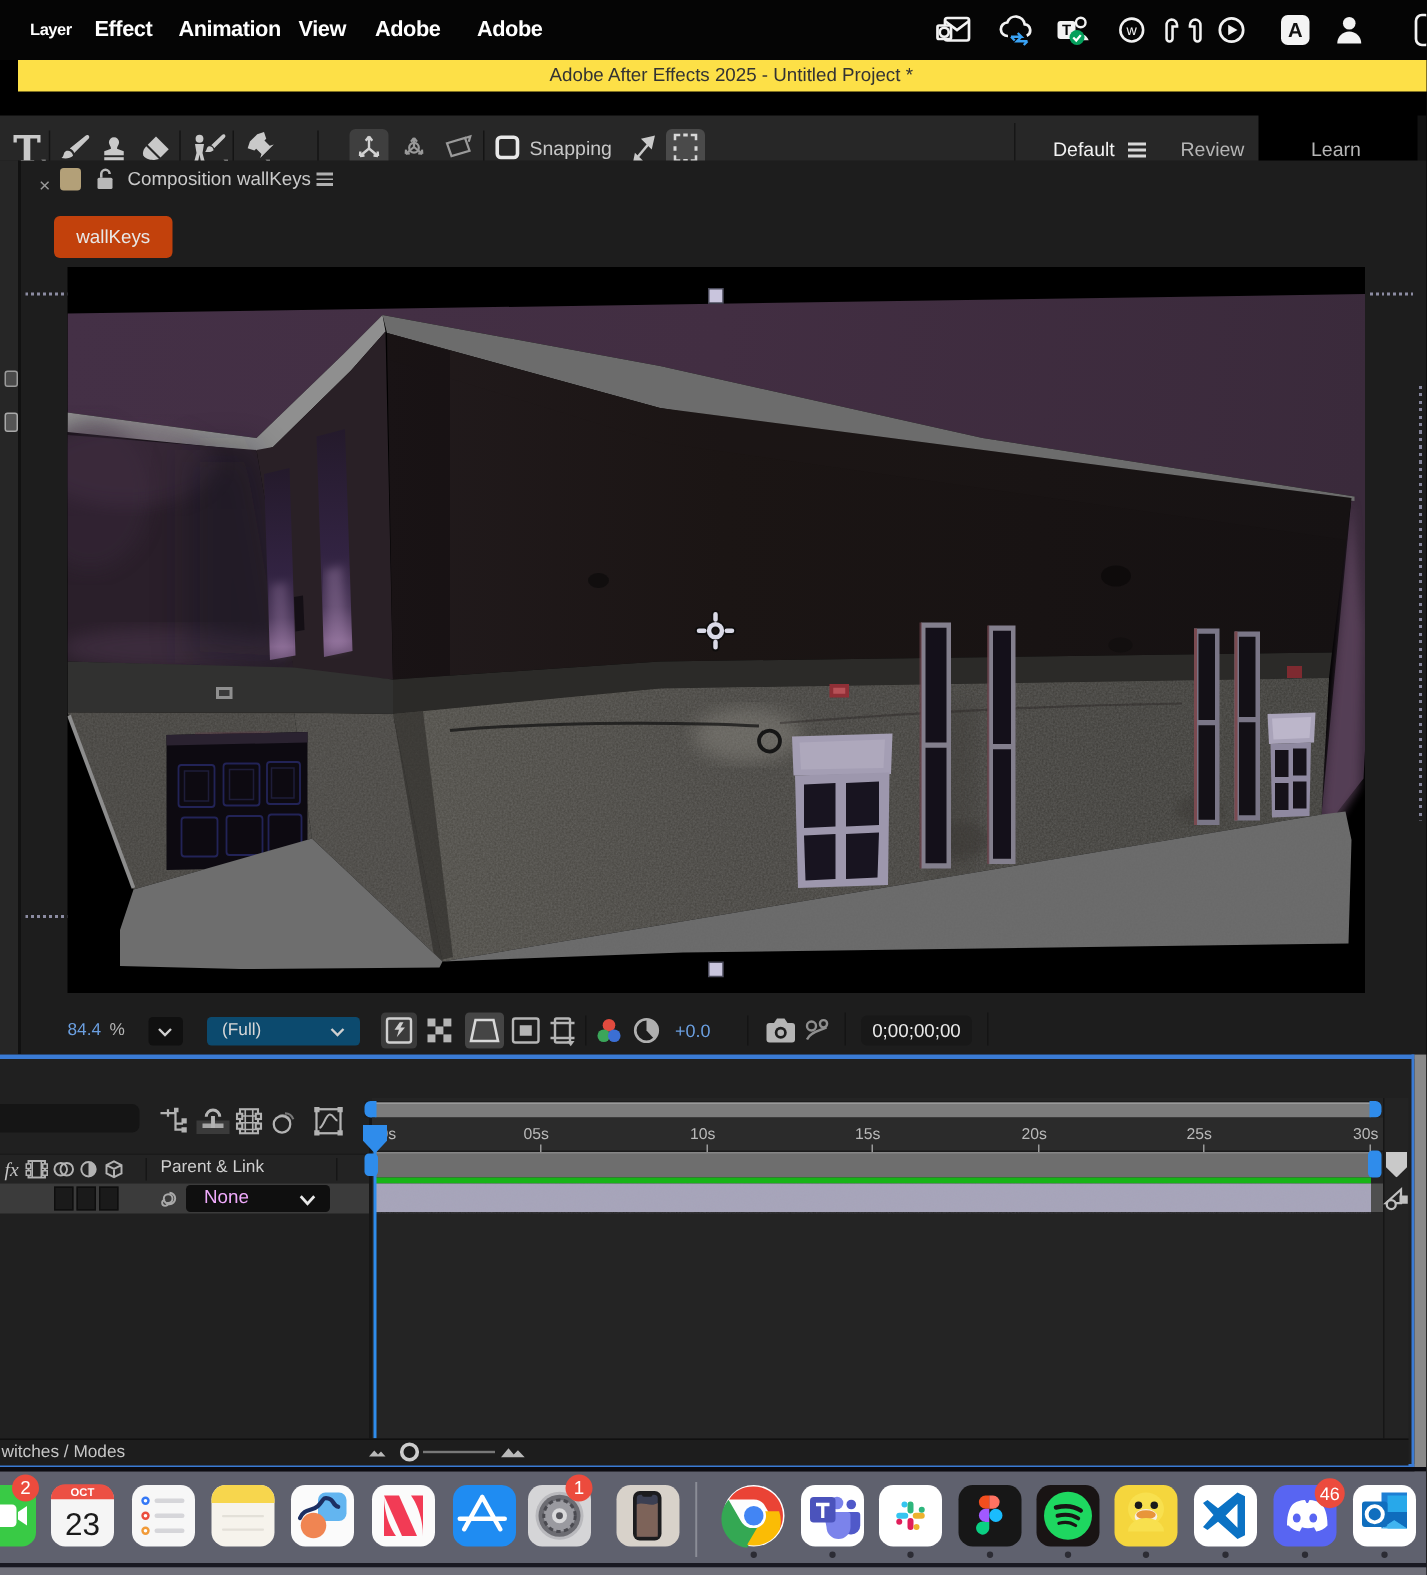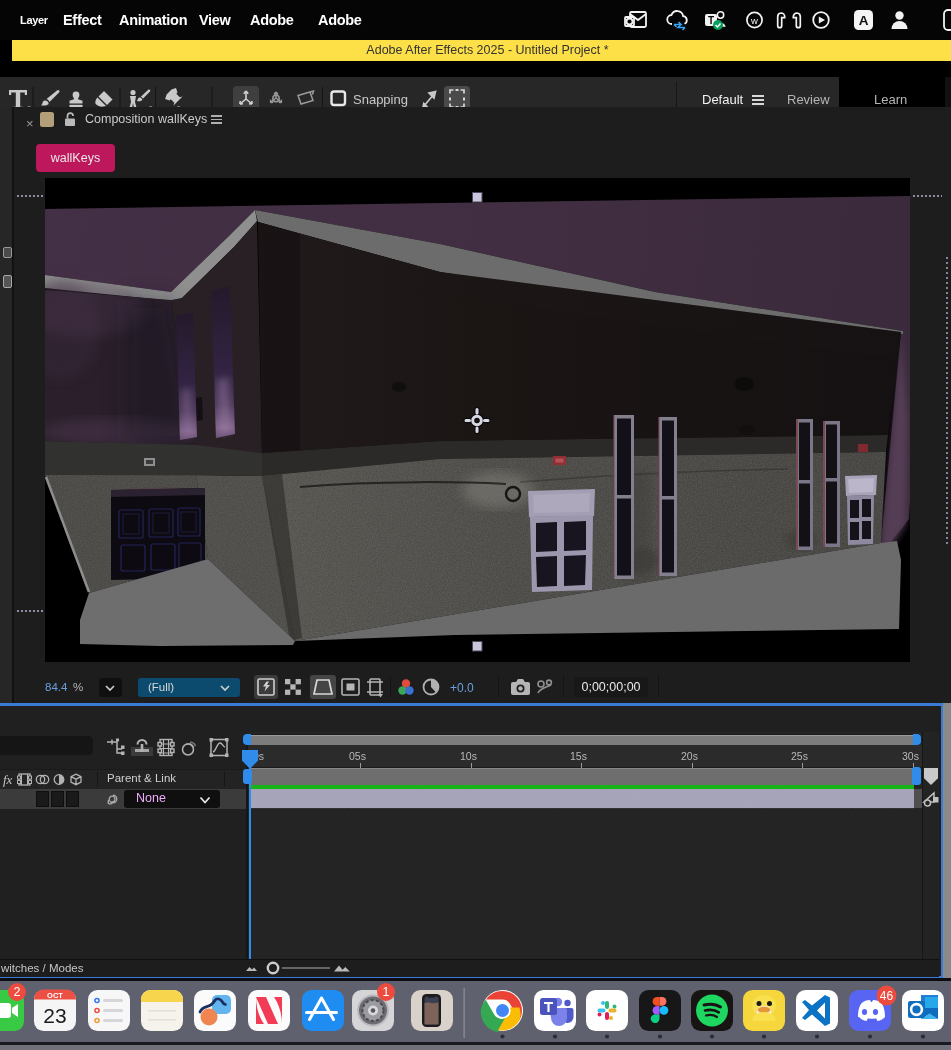--- a/index.html
+++ b/index.html
@@ -170,21 +170,21 @@
       <rect x="2" y="7.5" width="10" height="7.5" rx="1" fill="#b9b9b9"></rect>
       <path d="M4.5 7.5 v-2.5 a2.8 2.8 0 0 1 5.6 0" fill="none" stroke="#b9b9b9" stroke-width="1.7"></path>
     </svg>
     <div class="abs" style="left:85px;top:5px;font-size:12.5px;color:#cacaca;">Composition wallKeys</div>
     <div class="abs" style="left:211px;top:6px;width:11px;">
       <div style="height:1.5px;background:#b0b0b0;margin:2px 0;"></div>
       <div style="height:1.5px;background:#b0b0b0;margin:2px 0;"></div>
       <div style="height:1.5px;background:#b0b0b0;margin:2px 0;"></div>
     </div>
 
-    <div class="abs" style="left:36px;top:37px;width:79px;height:28px;background:#be185d;border-radius:4px;color:#e8e8e8;font-size:12.5px;text-align:center;line-height:28px;">wallKeys</div>
+    <div class="abs" style="left:36px;top:37px;width:79px;height:28px;background:#c2410c;border-radius:4px;color:#e8e8e8;font-size:12.5px;text-align:center;line-height:28px;">wallKeys</div>
 
     <div class="abs" style="left:17px;top:88px;width:28px;height:2px;background:repeating-linear-gradient(90deg,#8c8ca2 0 2px,transparent 2px 4px);"></div>
     <div class="abs" style="left:17px;top:503px;width:28px;height:2px;background:repeating-linear-gradient(90deg,#8c8ca2 0 2px,transparent 2px 4px);"></div>
     <div class="abs" style="left:913px;top:88px;width:29px;height:2px;background:repeating-linear-gradient(90deg,#8c8ca2 0 2px,transparent 2px 4px);"></div>
     <div class="abs" style="left:946px;top:150px;width:2px;height:290px;background:repeating-linear-gradient(180deg,#83839a 0 2px,transparent 2px 5px);"></div>
 
     <div class="abs" id="viewport" style="left:45px;top:71px;width:865px;height:484px;background:#000;">
       <svg width="865" height="484" viewBox="45 178 865 484">
         <defs>
           <linearGradient id="sky" x1="45" y1="196" x2="910" y2="300" gradientUnits="userSpaceOnUse">

